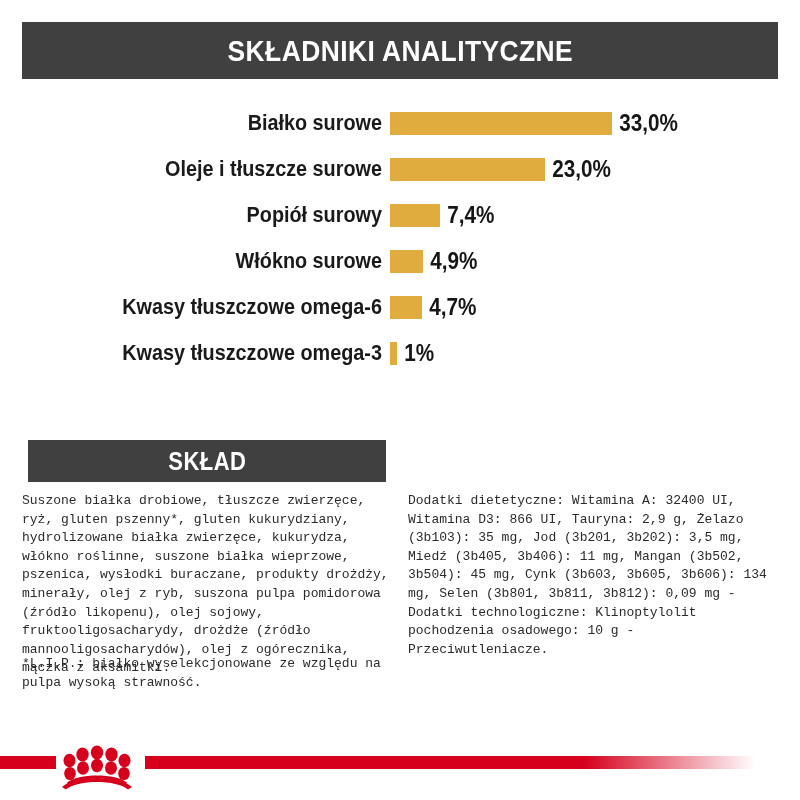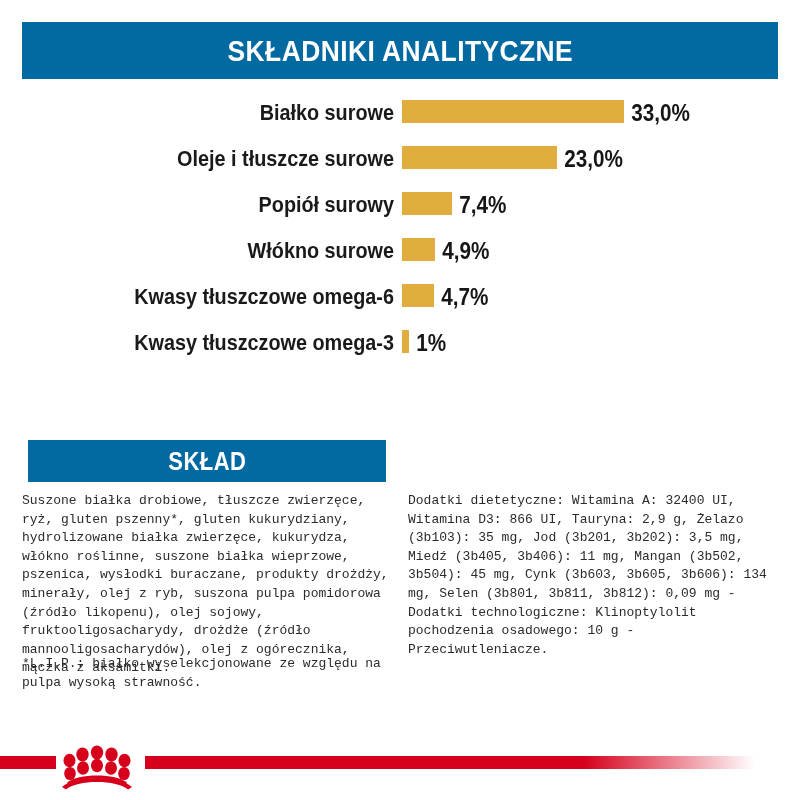--- a/index.html
+++ b/index.html
@@ -17,21 +17,21 @@
 
   .page {
     position: relative;
     width: 800px;
     height: 800px;
   }
 
   
   .banner {
     position: absolute;
-    background: #0369a1;
+    background: #404040;
     display: flex;
     align-items: center;
     justify-content: center;
   }
   .banner-title {
     color: #ffffff;
     font-family: "Liberation Sans Narrow", "Liberation Sans", sans-serif;
     font-weight: bold;
     letter-spacing: 0.5px;
     transform: scaleX(0.88);
@@ -76,22 +76,21 @@
     position: absolute;
     left: 0;
     top: 100px;
     width: 800px;
     height: 290px;
   }
   .chart-row {
     position: relative;
     height: 46px;
     display: flex;
-    align-items: flex-start;
-    padding-left: 12px;
+    align-items: center;
   }
   .chart-label {
     width: 390px;
     text-align: right;
     padding-right: 9px;
     box-sizing: border-box;
     color: #1a1a1a;
     font-family: "Liberation Sans Narrow", "Liberation Sans", sans-serif;
     font-weight: bold;
     font-size: 22px;

